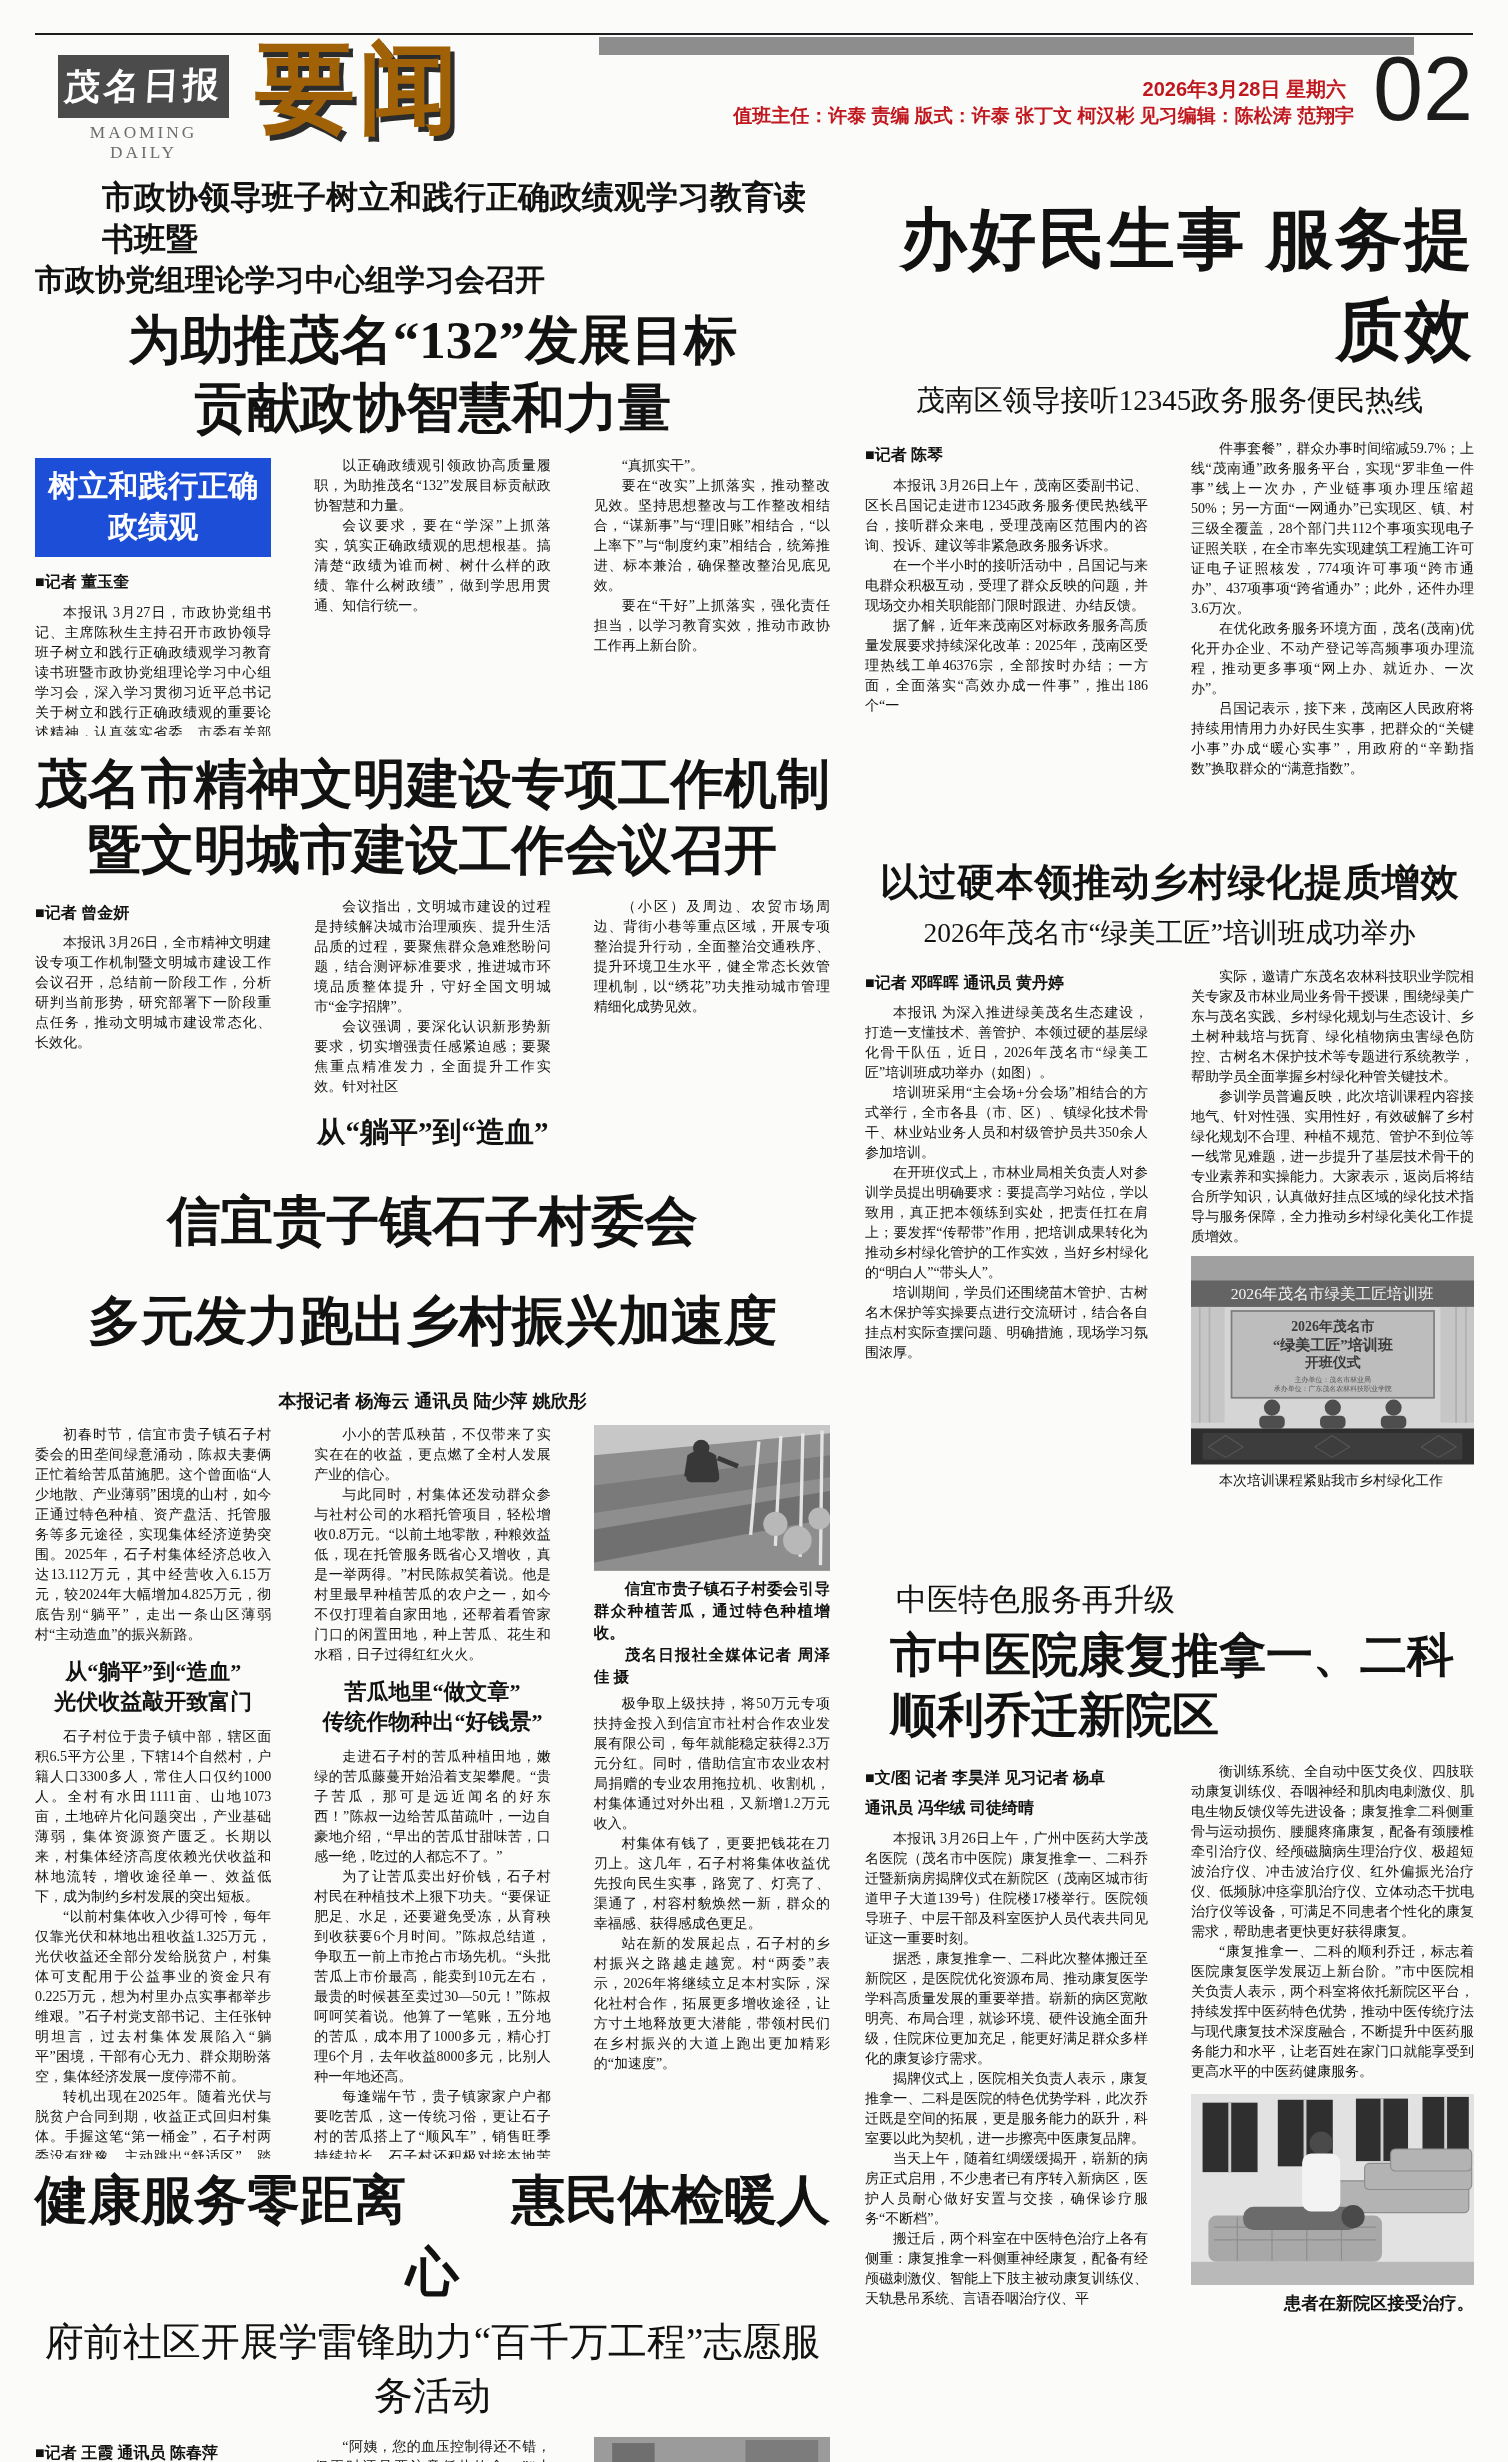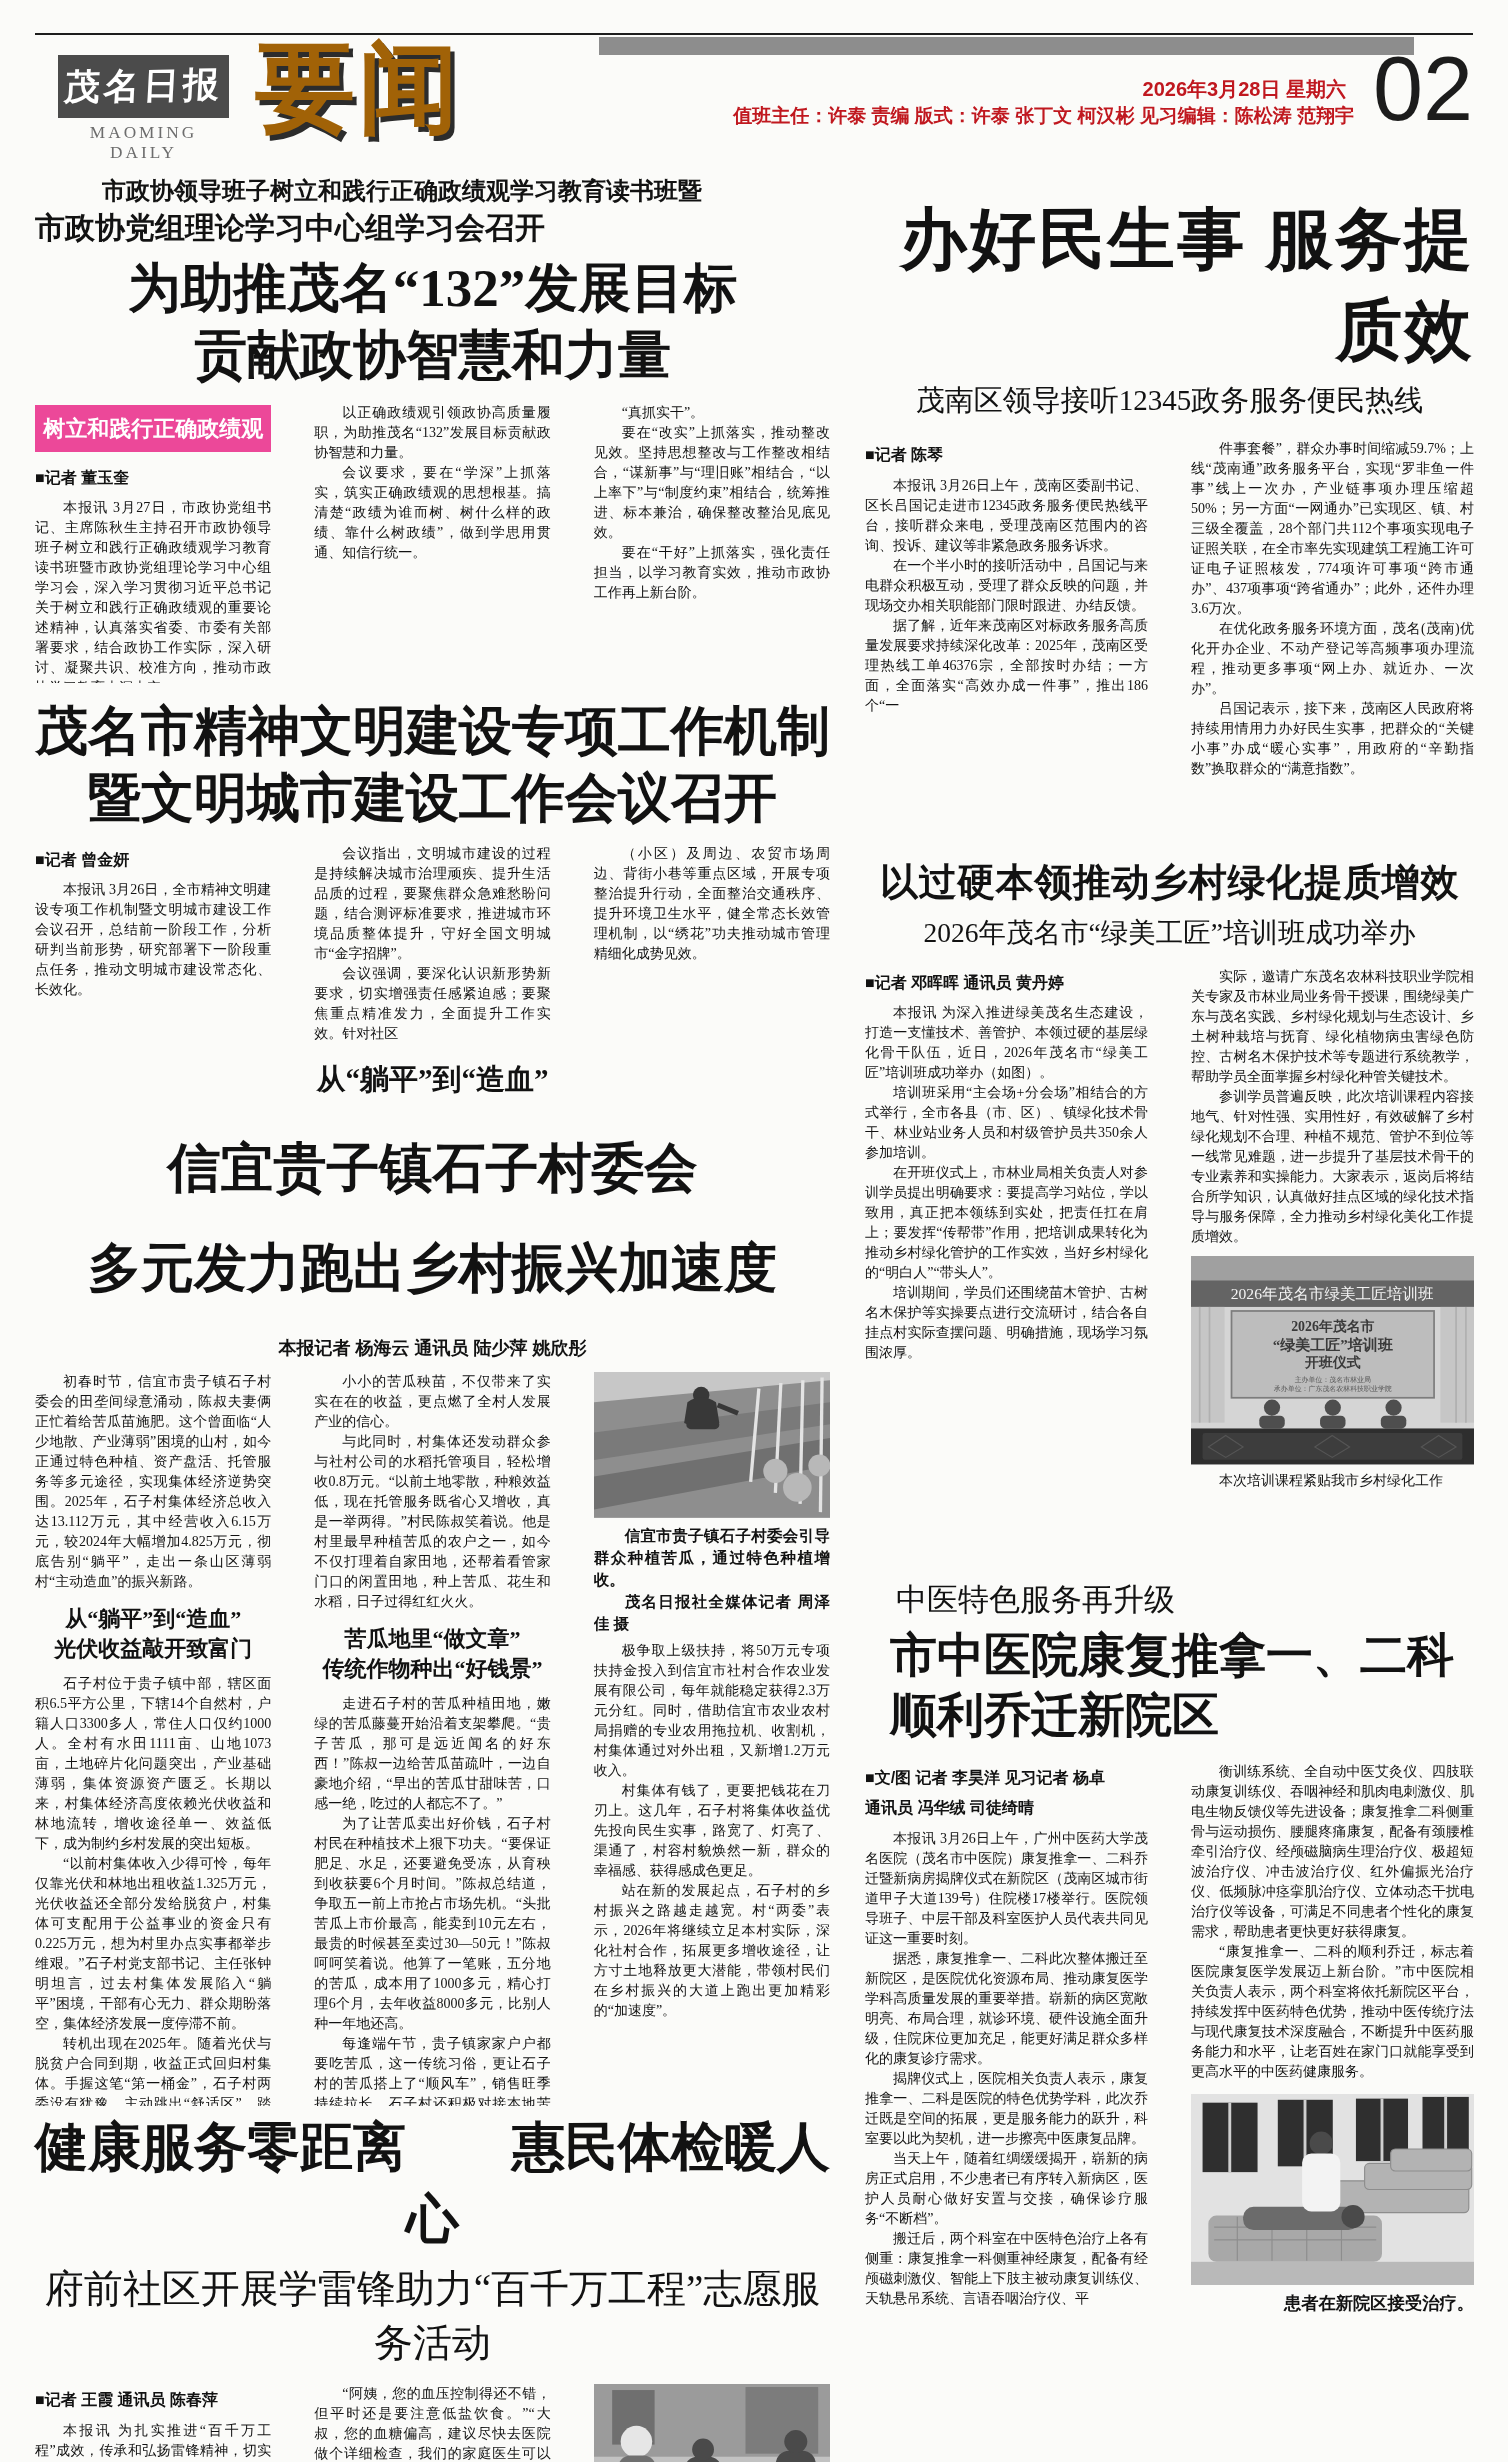--- a/index.html
+++ b/index.html
@@ -31,25 +31,25 @@
   .cols{display:flex;gap:43px;justify-content:flex-end;}
   .col{flex:1;min-width:0;overflow:hidden;}
   
   .t{font-size:14px;line-height:20px;text-align:justify;text-indent:2em;margin:0;}
   .by{font-size:16px;font-weight:bold;text-indent:0;margin:6px 0 9.5px;
       font-family:"Liberation Sans",sans-serif;}
   .sub{font-size:22px;font-weight:bold;text-align:center;text-indent:0;white-space:pre-line;
        line-height:1.35;margin:12px 0 10.7px;}
   .kline{font-weight:bold;}
   
-  .a1-k1{font-size:24px;padding-left:67px;line-height:1.32;}
+  .a1-k1{font-size:32px;padding-left:67px;line-height:1.32;}
   .a1-k2{font-size:30px;line-height:1.32;}
   .a1-h{font-size:53px;font-weight:bold;text-align:center;line-height:1.22;margin:8.4px 0 15.5px;}
-  .tagbox{background:#ec4899;color:#fff;font-family:"Liberation Sans",sans-serif;font-weight:bold;
-          font-size:22px;text-align:center;padding:8.4px 3.6px;margin:2.4px 0 15.5px;}
+  .tagbox{background:#1d4ed8;color:#fff;font-family:"Liberation Sans",sans-serif;font-weight:bold;
+          font-size:30px;text-align:center;padding:8.4px 3.6px;margin:2.4px 0 15.5px;}
   .a1-body,.a3-body{overflow:hidden;}
   .a1-body{height:280px;}
   
   .a3-h{font-size:53px;font-weight:bold;text-align:center;line-height:1.25;margin:15.5px 0 13px;}
   .a3-body{height:208px;}
   
   .a4-k{font-size:29px;font-weight:bold;text-align:center;margin:8.4px 0 4.8px;}
   .a4-h{font-size:53px;font-weight:bold;text-align:center;line-height:1.22;}
   .a4-by{font-size:18px;font-weight:bold;text-align:center;margin:9.5px 0 12px;
          font-family:"Liberation Sans",sans-serif;}

